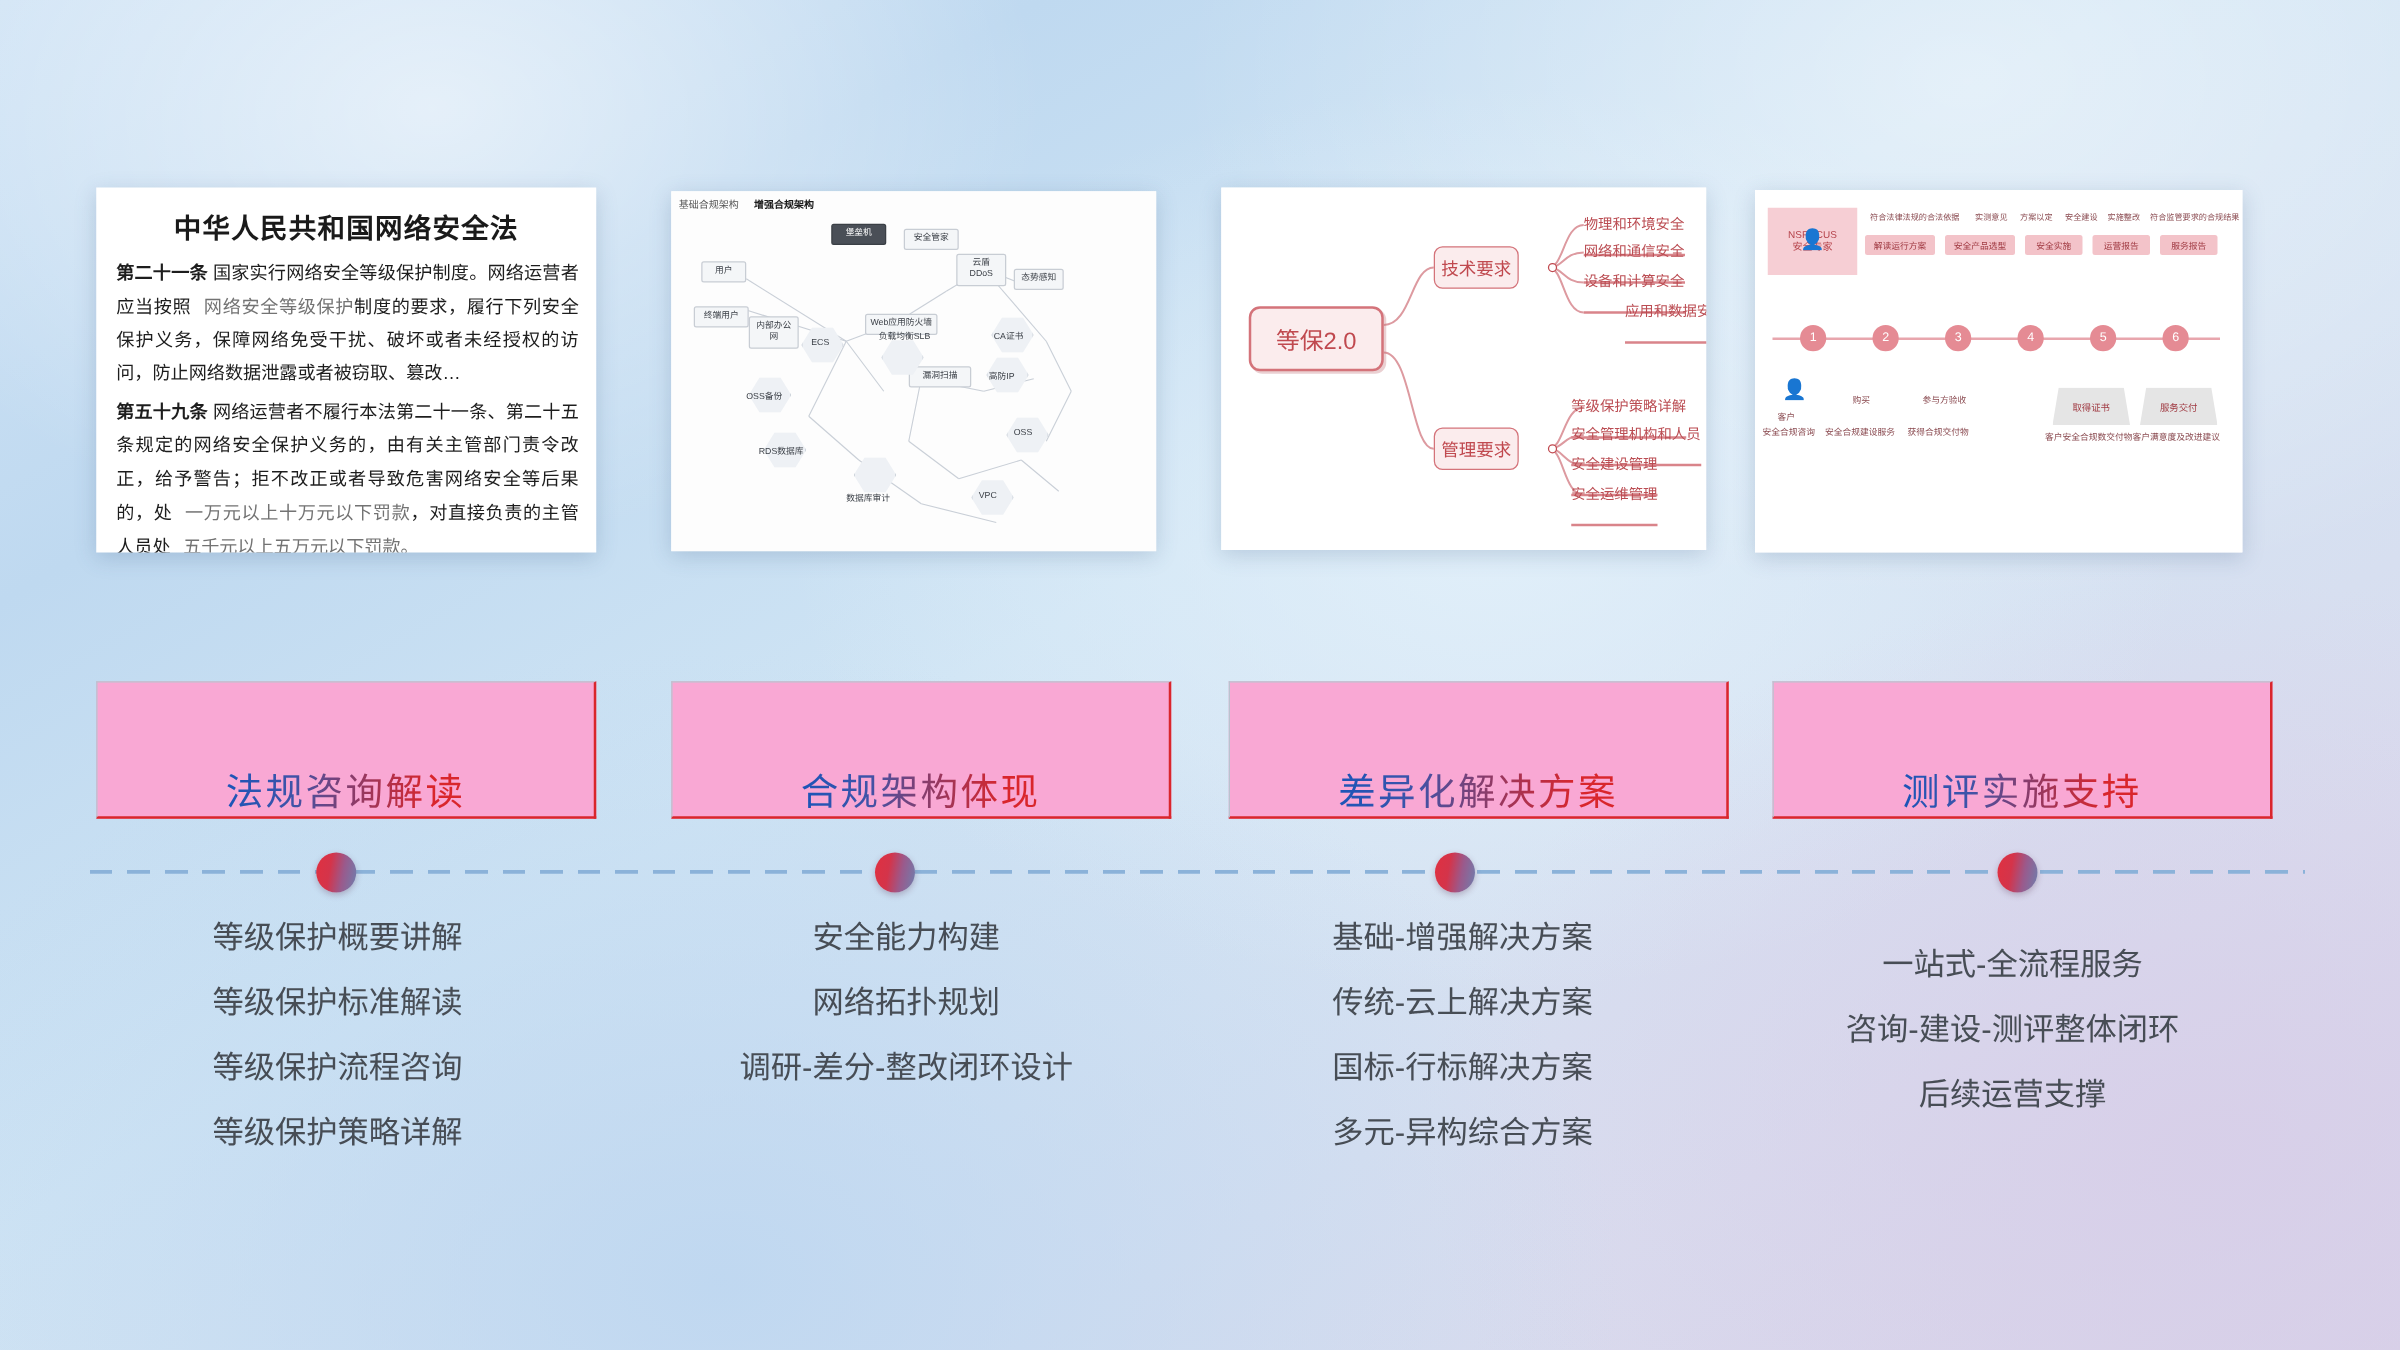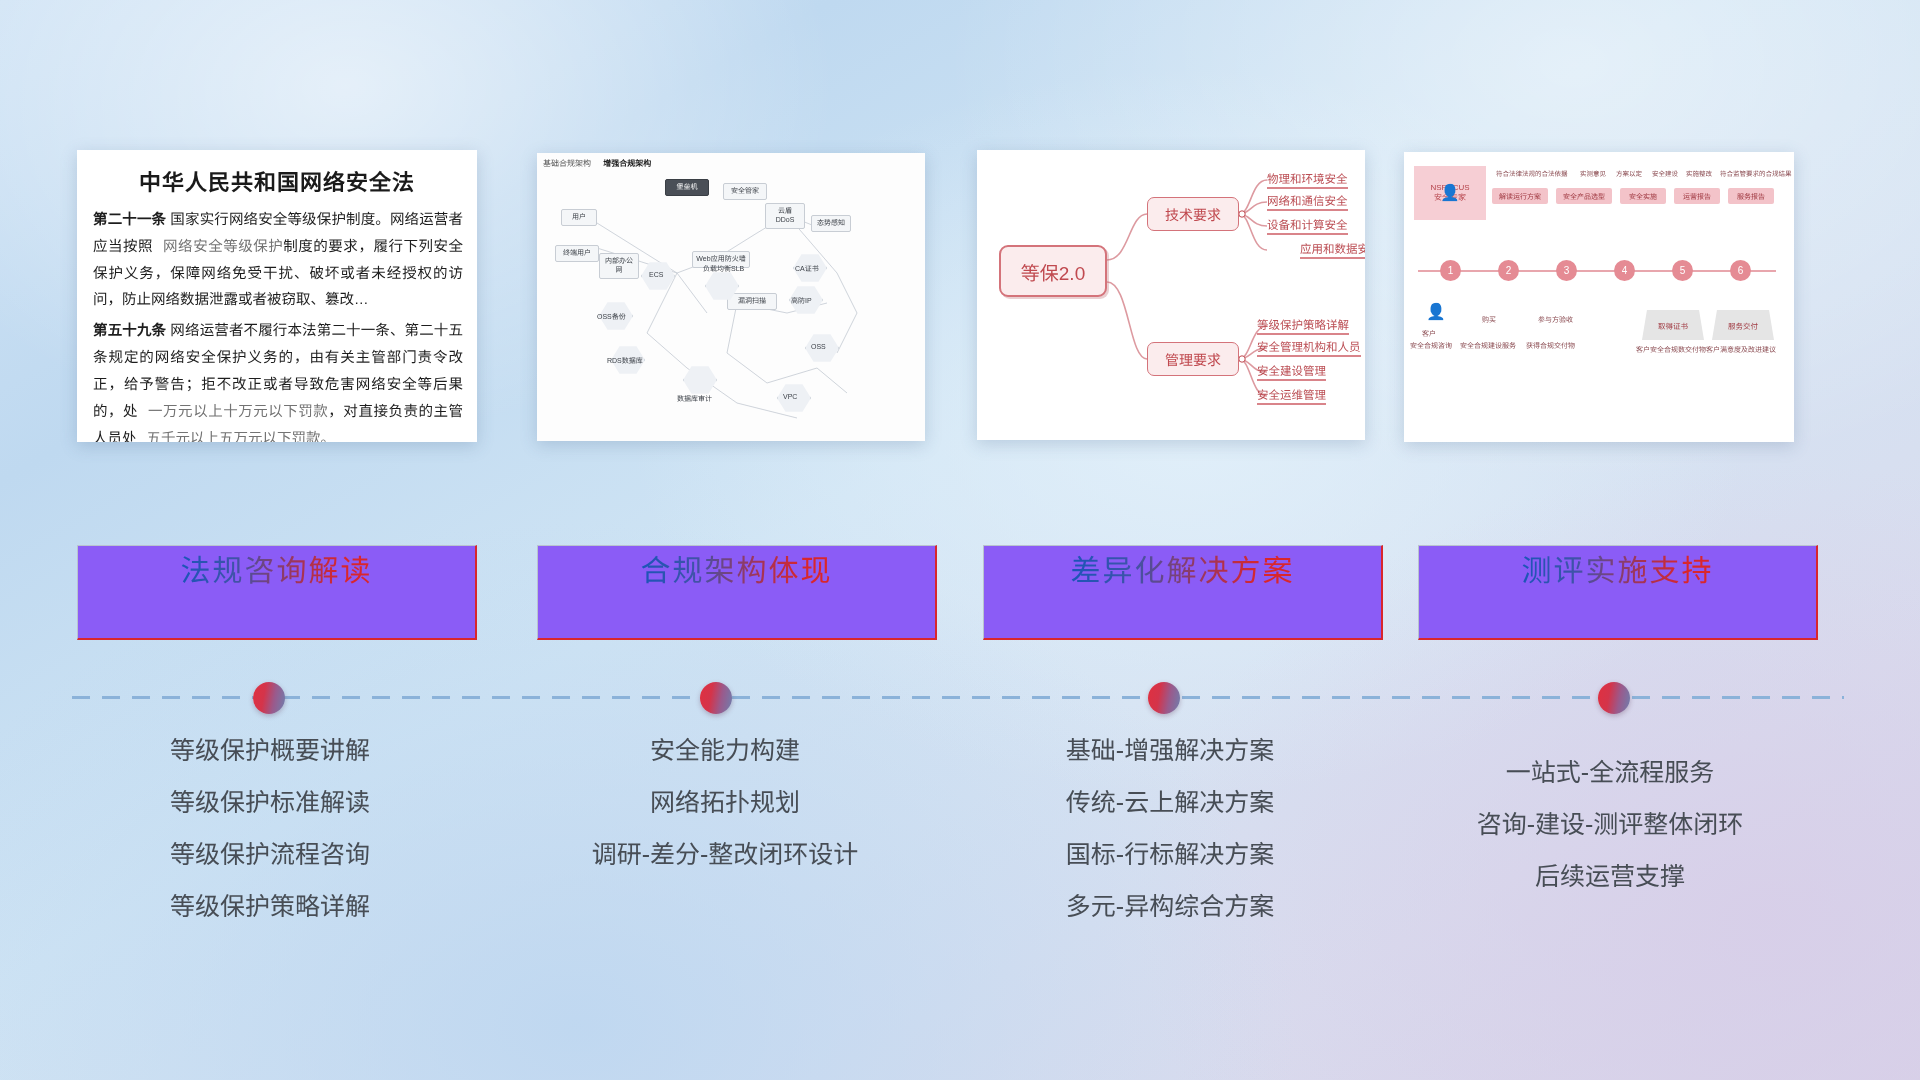--- a/index.html
+++ b/index.html
@@ -79,30 +79,30 @@
 
   
   .mindmap { position: relative; width: 100%; height: 100%; background: #ffffff; }
   .mm-root {
     position: absolute; left: 22px; top: 95px; width: 108px; height: 52px;
     border: 2px solid #d4737a; background: #fbeced; border-radius: 9px;
     display: flex; align-items: center; justify-content: center;
     font-size: 19px; color: #c0494f; box-shadow: 2px 2px 0 rgba(196,120,126,0.35);
   }
   .mm-branch {
-    position: absolute; width: 92px; height: 34px;
+    position: absolute; width: 68px; height: 34px;
     border: 1.5px solid #d4737a; background: #fbeced; border-radius: 7px;
     display: flex; align-items: center; justify-content: center;
     font-size: 14px; color: #c0494f;
   }
   .mm-b1 { left: 170px; top: 47px; }
   .mm-b2 { left: 170px; top: 192px; }
   .mm-leaf {
     position: absolute; font-size: 11.5px; color: #bb4d53;
-    border-bottom: 2px solid #d9848a; padding-bottom: 1px; white-space: nowrap;
+    border-bottom: 2px solid #d9848a; padding-bottom: 17px; white-space: nowrap;
   }
   .mm-svg { position: absolute; left: 0; top: 0; width: 100%; height: 100%; }
 
   
   .nsf { position: relative; width: 100%; height: 100%; background: #ffffff; padding: 8px; }
   .nsf-band {
     position: absolute; left: 10px; top: 14px; width: 72px; height: 54px;
     background: #f6ced4; clip-path: polygon(0 0, 100% 0, 100% 100%, 0 100%);
     display: flex; flex-direction: column; align-items: center; justify-content: center;
     font-size: 8px; color: #b5434b; line-height: 1.3;
@@ -126,26 +126,26 @@
     clip-path: polygon(8% 0, 92% 0, 100% 100%, 0 100%);
     display: flex; align-items: center; justify-content: center;
     font-size: 7.5px; color: #a03a42;
   }
   .nsf-person { position: absolute; font-size: 16px; color: #d98e96; }
 
   
   .labels-row { position: absolute; left: 0; top: 545px; width: 1920px; height: 100px; }
   .label-box {
     position: absolute;
-    width: 400px; height: 95px;
-    background: #8b5cf6;
+    width: 400px; height: 110px;
+    background: #f9a8d4;
     border: 1px solid #b9c3cf;
     border-right: 2px solid #d9262c;
     border-bottom: 2px solid #d9262c;
-    display: flex; align-items: flex-start; justify-content: center;
+    display: flex; align-items: flex-end; justify-content: center;
   }
   .label-box.lb1 { left: 77px; }
   .label-box.lb2 { left: 537px; }
   .label-box.lb3 { left: 983px; }
   .label-box.lb4 { left: 1418px; }
   .label-text {
     font-size: 30px;
     font-weight: 500;
     letter-spacing: 2px;
     background: linear-gradient(90deg, #1b55b8 0%, #3f53a8 28%, #a03558 60%, #d9262c 85%, #d9262c 100%);

